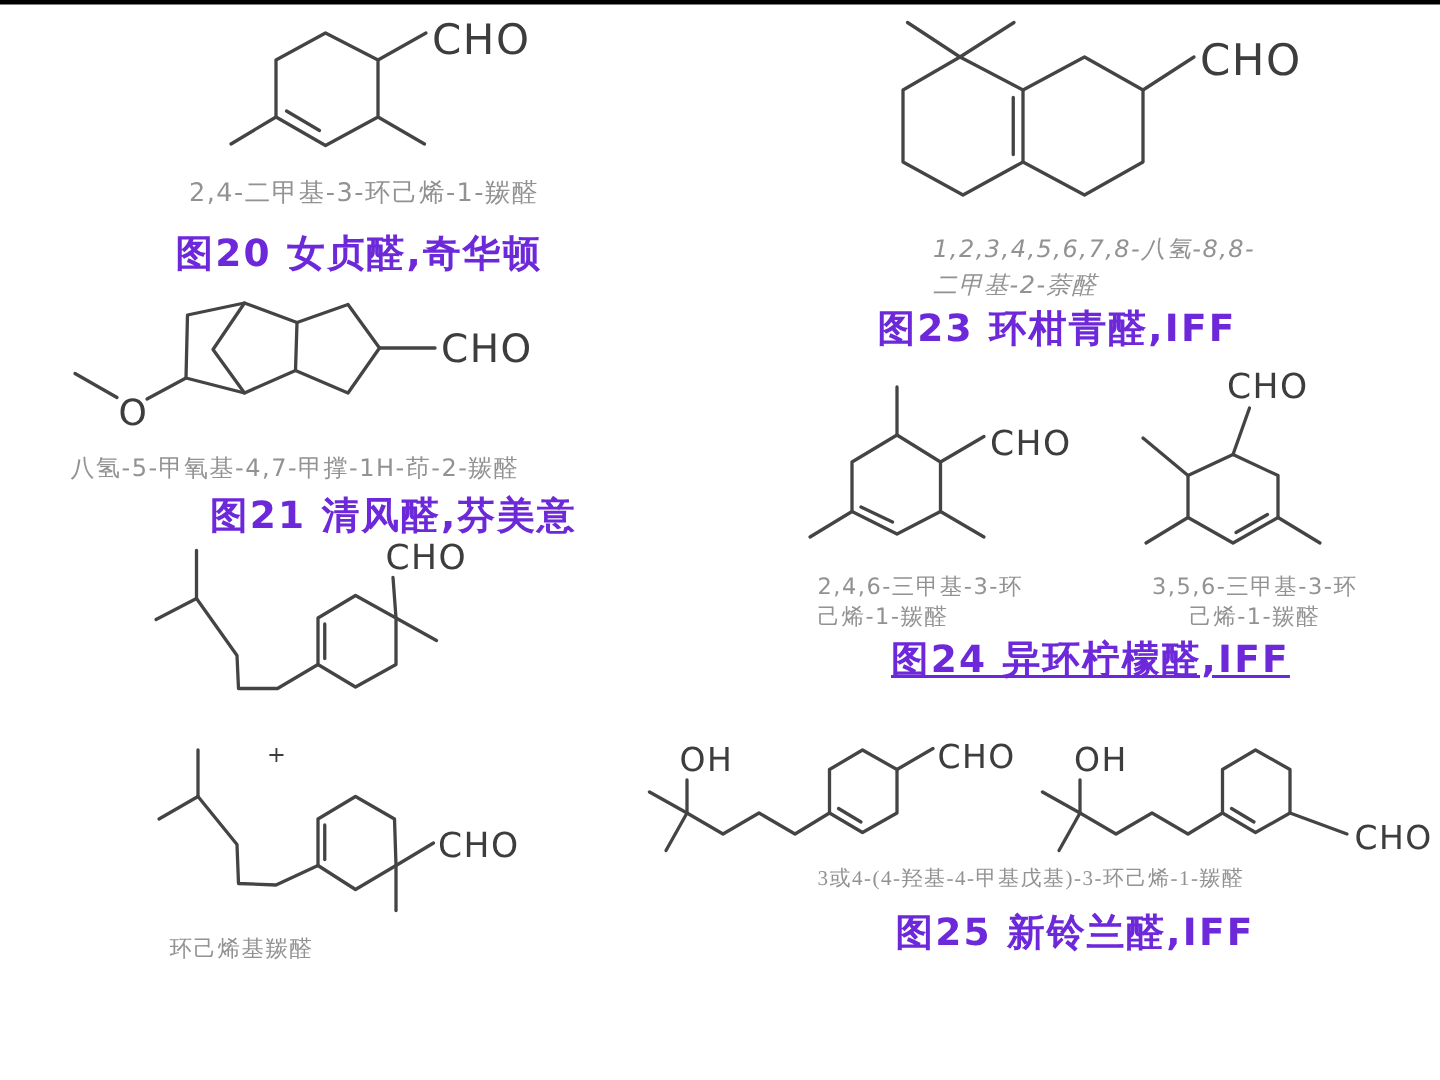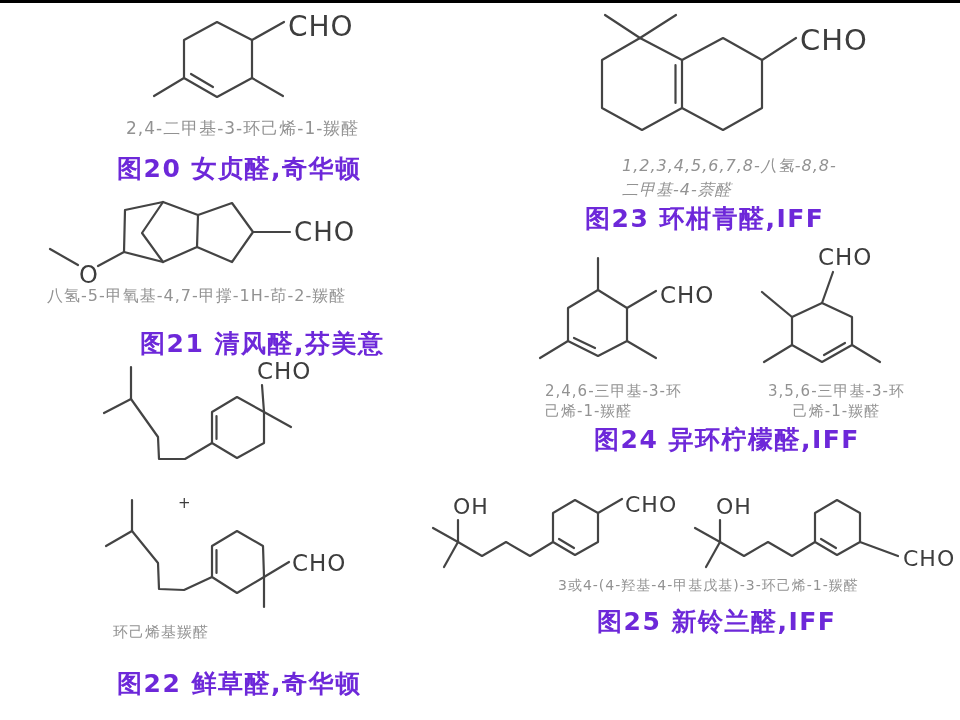--- a/index.html
+++ b/index.html
@@ -34,21 +34,21 @@
   <svg style="left:40px;top:190px;" width="320" height="112" viewBox="40 190 320 112">
     <path d="M125,210 L163,202 L198,215 L197,247 L163,262 L124,252 Z"></path>
     <path d="M163,202 L142,233 L163,262"></path>
     <path d="M198,215 L232,203 L253,232 L232,262 L197,247"></path>
     <path d="M253,232 L290,232"></path>
     <path d="M124,252 L98,266"></path>
     <path d="M50,249 L78,265"></path>
     <text x="79" y="283" font-size="24">O</text>
     <text x="294" y="241" font-size="26">CHO</text>
   </svg>
-  <div class="chem-name" style="left:47px;top:286px;font-size:16px;">八氢-5-甲氧基-4,7-甲撑-1H-茚-2-羰醛</div>
+  <div class="chem-name" style="left:47px;top:302px;font-size:16px;">八氢-5-甲氧基-4,7-甲撑-1H-茚-2-羰醛</div>
   <div class="fig-title" style="left:140px;top:327px;font-size:25px;">图21 清风醛,芬美意</div>
 
   <svg style="left:95px;top:358px;" width="265" height="122" viewBox="95 358 265 122">
     <path d="M131,367 L131,399"></path>
     <path d="M104,413 L131,399"></path>
     <path d="M131,399 L158,437 L159,459 L185,459 L212,443"></path>
     <path d="M237,397 L264,412 L264,443 L237,458 L212,443 L212,412 Z"></path>
     <path d="M216.5,416 L216.5,439"></path>
     <path d="M264,412 L262,385"></path>
     <path d="M264,412 L291,427"></path>
@@ -62,34 +62,33 @@
     <path d="M132,531 L158,563 L159,589 L184,590 L212,577"></path>
     <path d="M237,531 L263,546 L264,577 L237,593 L212,577 L212,546 Z"></path>
     <path d="M216.5,550 L216.5,573"></path>
     <path d="M264,577 L289,562"></path>
     <path d="M264,577 L264,607"></path>
     <text x="292" y="571" font-size="23">CHO</text>
   </svg>
   <div class="chem-name" style="left:113px;top:622px;font-size:15px;line-height:21px;">
     <div>环己烯基羰醛</div>
   </div>
-  <div class="fig-title" style="left:117px;top:667px;font-size:25px;">图22 鲜草醛,奇华顿</div>
 
   <svg style="left:595px;top:8px;" width="290" height="135" viewBox="595 8 290 135">
     <path d="M640,38 L682,60 L682,108 L642,130 L602,108 L602,60 Z"></path>
     <path d="M682,60 L723,38 L762,60 L762,108 L723,130 L682,108"></path>
     <path d="M675.5,65 L675.5,103"></path>
     <path d="M640,38 L605,15"></path>
     <path d="M640,38 L676,15"></path>
     <path d="M762,60 L796,38"></path>
     <text x="800" y="50" font-size="29">CHO</text>
   </svg>
   <div class="chem-name" style="left:622px;top:154px;font-size:16px;line-height:24px;font-style:italic;">
     <div>1,2,3,4,5,6,7,8-八氢-8,8-</div>
-    <div>二甲基-4-萘醛</div>
+    <div>二甲基-2-萘醛</div>
   </div>
   <div class="fig-title" style="left:585px;top:202px;font-size:25px;">图23 环柑青醛,IFF</div>
 
   <svg style="left:535px;top:250px;" width="190" height="125" viewBox="535 250 190 125">
     <path d="M598,290 L627,308 L627,341 L598,356 L568,341 L568,308 Z"></path>
     <path d="M574,338 L595,348"></path>
     <path d="M598,258 L598,290"></path>
     <path d="M627,308 L656,291"></path>
     <path d="M627,341 L656,358"></path>
     <path d="M568,341 L540,358"></path>
@@ -106,21 +105,21 @@
     <text x="818" y="265" font-size="23">CHO</text>
   </svg>
   <div class="chem-name" style="left:545px;top:381px;font-size:15px;line-height:20px;">
     <div>2,4,6-三甲基-3-环</div>
     <div>己烯-1-羰醛</div>
   </div>
   <div class="chem-name" style="left:768px;top:381px;font-size:15px;line-height:20px;text-align:center;">
     <div>3,5,6-三甲基-3-环</div>
     <div>己烯-1-羰醛</div>
   </div>
-  <div class="fig-title" style="left:594px;top:423px;font-size:25px;">图24 异环柠檬醛,IFF</div>
+  <div class="fig-title" style="left:594px;top:423px;font-size:25px;text-decoration:underline;">图24 异环柠檬醛,IFF</div>
 
   <svg style="left:425px;top:483px;" width="255" height="95" viewBox="425 483 255 95">
     <path d="M433,528 L458,542"></path>
     <path d="M444,567 L458,542"></path>
     <path d="M458,542 L458,520"></path>
     <path d="M458,542 L482,556 L506,542 L530,556 L553,542"></path>
     <path d="M553,513 L575,500 L598,513 L598,542 L575,555 L553,542 Z"></path>
     <path d="M559,539 L574,548"></path>
     <path d="M598,513 L622,499"></path>
     <text x="453" y="514" font-size="22">OH</text>
@@ -131,16 +130,16 @@
     <path d="M695,528 L720,542"></path>
     <path d="M706,567 L720,542"></path>
     <path d="M720,542 L720,520"></path>
     <path d="M720,542 L744,556 L768,542 L792,556 L815,542"></path>
     <path d="M815,513 L837,500 L860,513 L860,542 L837,555 L815,542 Z"></path>
     <path d="M821,539 L836,548"></path>
     <path d="M860,542 L898,556"></path>
     <text x="716" y="514" font-size="22">OH</text>
     <text x="903" y="566" font-size="22">CHO</text>
   </svg>
-  <div class="chem-name" style="left:558px;top:577px;font-size:14px;">3或4-(4-羟基-4-甲基戊基)-3-环己烯-1-羰醛</div>
+  <div class="chem-name" style="left:545px;top:577px;font-size:14px;font-family:Liberation Serif, serif;">3或4-(4-羟基-4-甲基戊基)-3-环己烯-1-羰醛</div>
   <div class="fig-title" style="left:597px;top:605px;font-size:25px;">图25 新铃兰醛,IFF</div>
 
 </div>
 
 </body></html>

